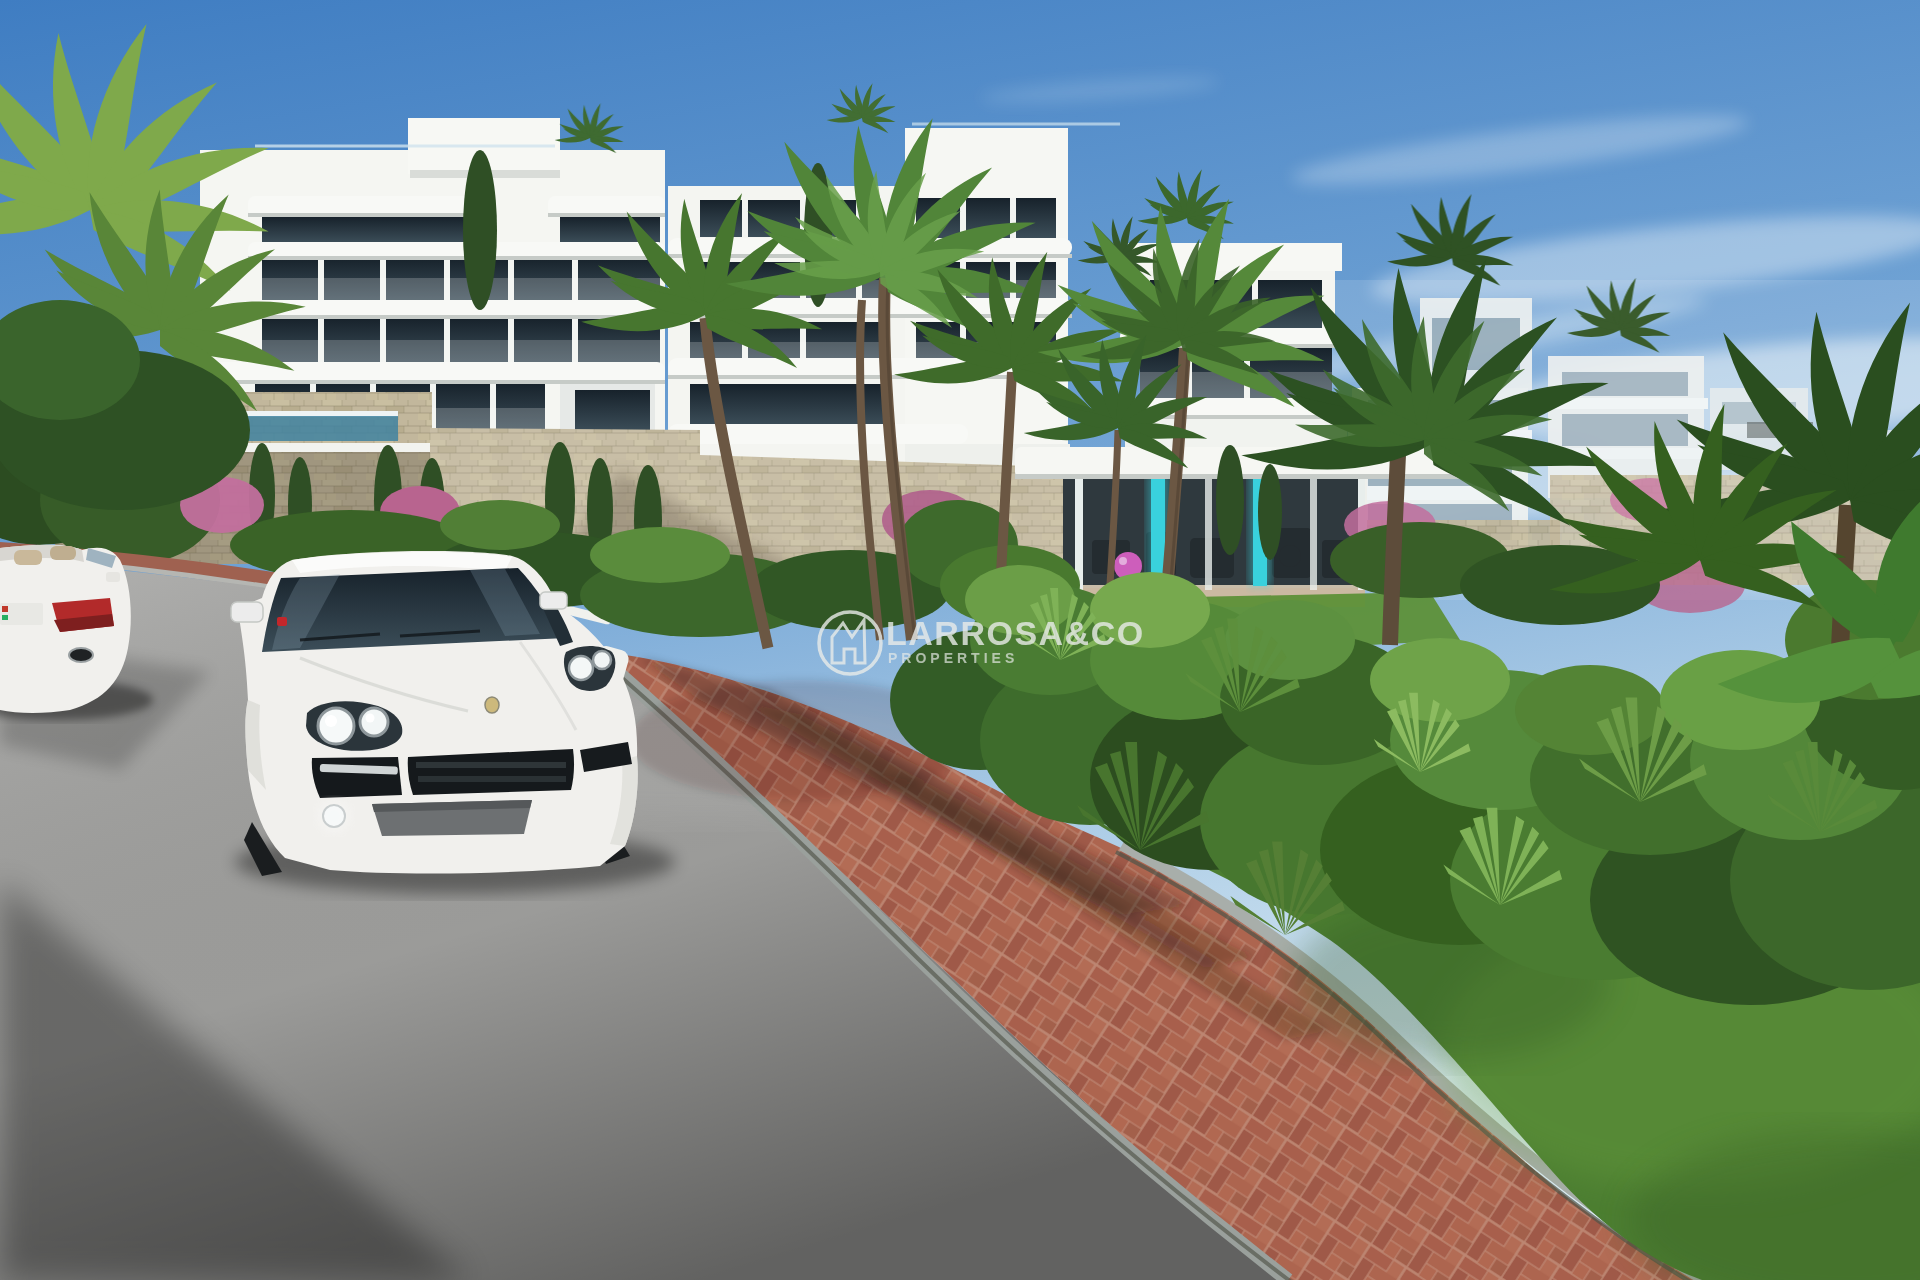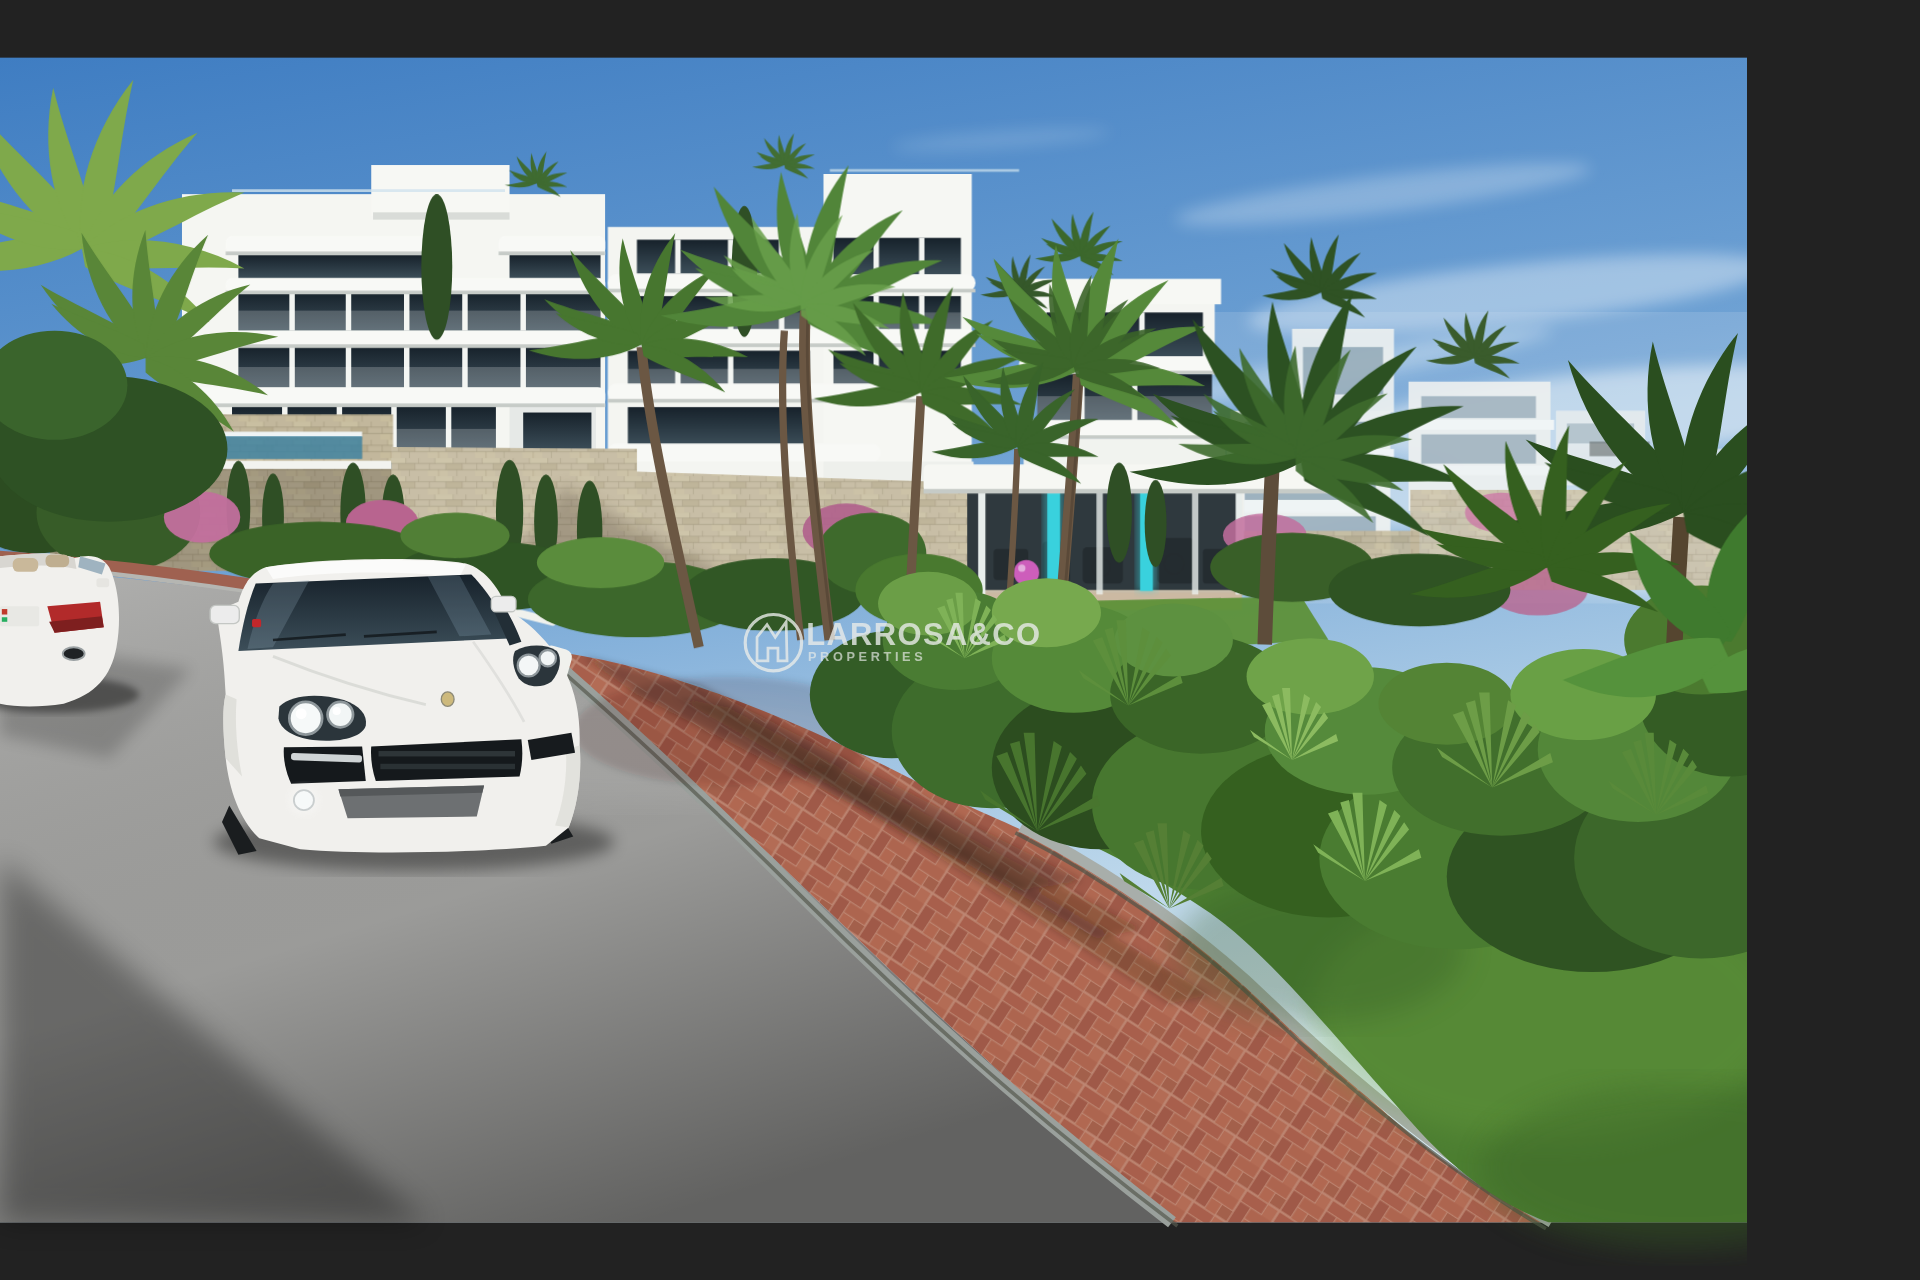--- a/index.html
+++ b/index.html
@@ -1,16 +1,16 @@
 <!DOCTYPE html>
 <html><head>
 <meta charset="utf-8">
 <style>
   html,body{margin:0;padding:0;background:#222;}
-  .stage{width:1747px;height:1280px;position:relative;overflow:hidden;}
+  .stage{width:1920px;height:1280px;position:relative;overflow:hidden;}
   svg{display:block;width:100%;height:100%;}
   .wm-brand{font-family:"Liberation Sans",sans-serif;font-weight:bold;font-size:34px;letter-spacing:1.5px;}
   .wm-tag{font-family:"Liberation Sans",sans-serif;font-weight:bold;font-size:14px;letter-spacing:4px;}
 </style>
 </head>
 <body>
 
 <div class="stage">
 <svg viewBox="0 0 1920 1280" xmlns="http://www.w3.org/2000/svg">
 <defs>

